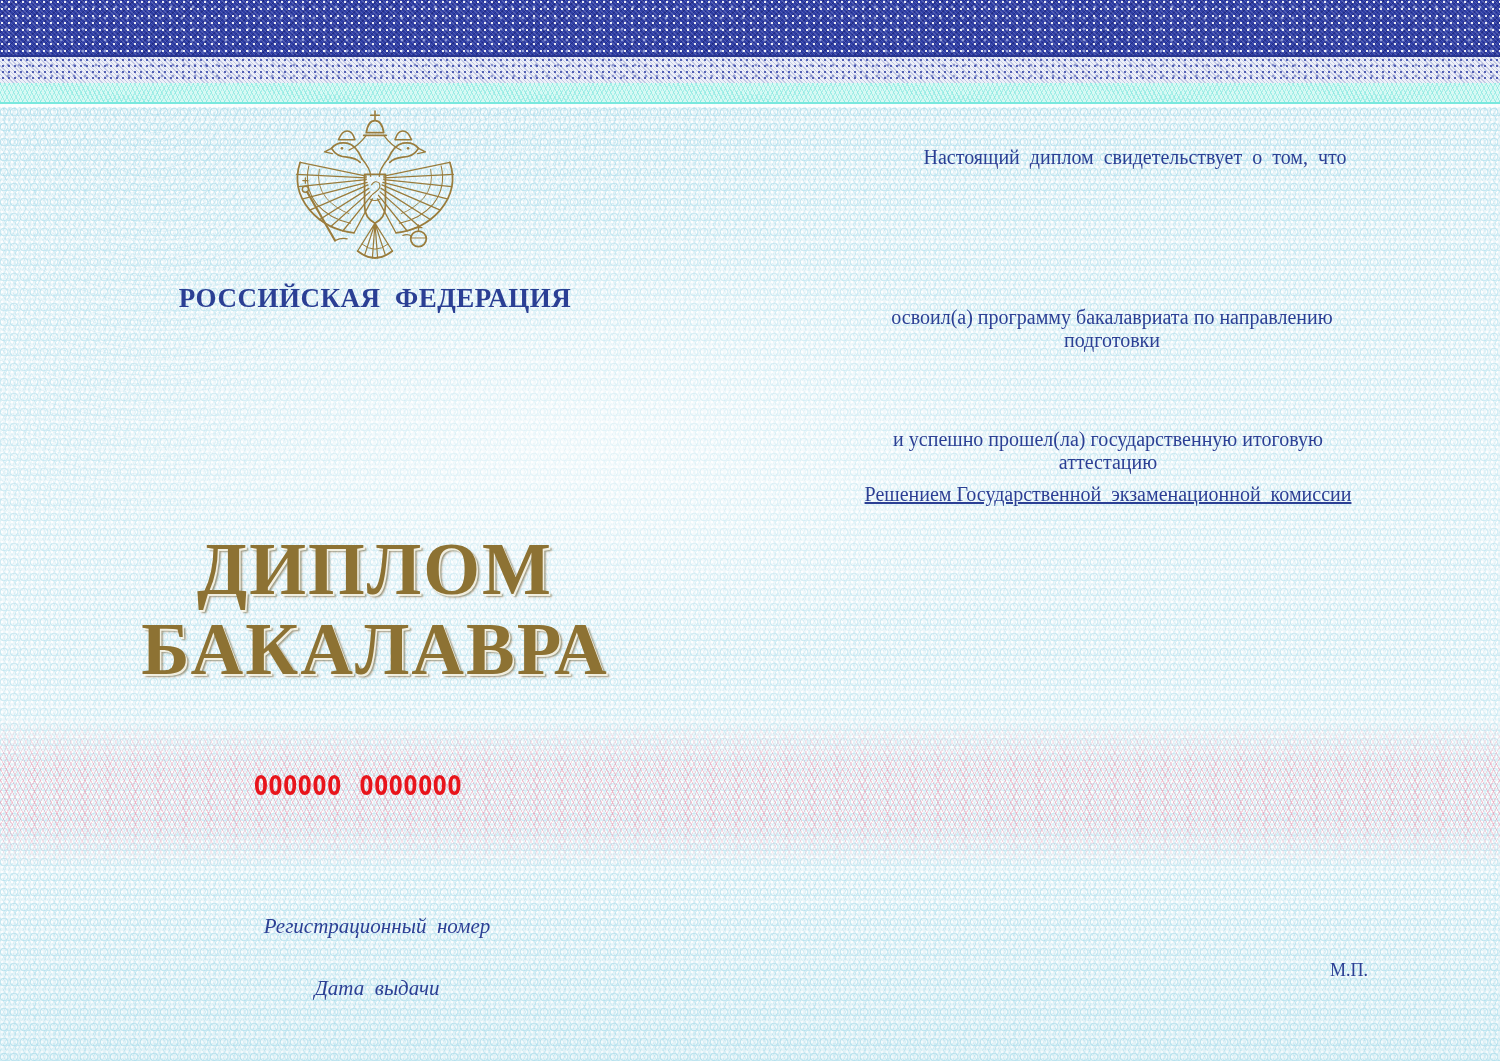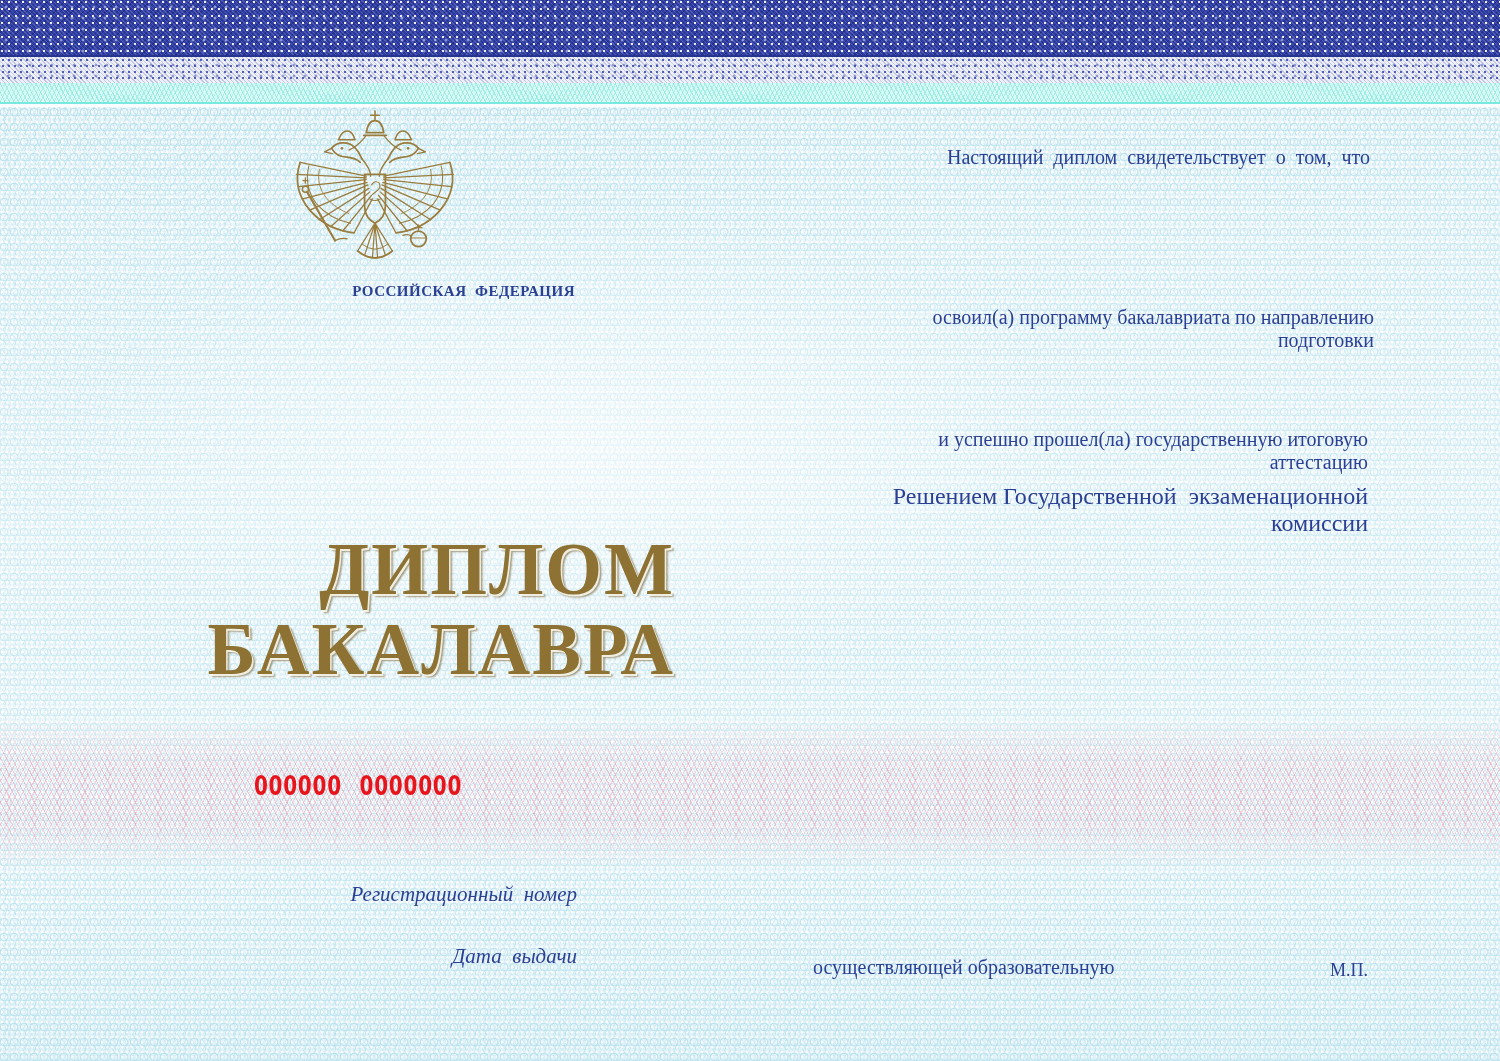--- a/index.html
+++ b/index.html
@@ -77,24 +77,24 @@
     background-color:#d8f9f4;
     background-image:
       repeating-linear-gradient(63deg, rgba(117,229,220,.55) 0 1px, rgba(0,0,0,0) 1px 4px),
       repeating-linear-gradient(-63deg, rgba(117,229,220,.45) 0 1px, rgba(0,0,0,0) 1px 4px);
     border-bottom:2px solid #79e8de;
     box-shadow:0 3px 0 rgba(255,255,255,.85);
   }
   
   .t{position:absolute;z-index:3;white-space:pre-wrap;}
   .blue{color:#2b3f94;}
-  .center{text-align:right;}
+  .center{text-align:center;}
   .country{
     left:175px;top:283px;width:400px;
-    font-size:15px;font-weight:600;letter-spacing:.5px;
+    font-size:27px;font-weight:600;letter-spacing:.5px;
   }
   .title{
     left:75px;width:600px;
     font-size:73px;font-weight:bold;letter-spacing:2px;
     color:#8d7233;
     text-shadow:1.5px 1.5px 0 rgba(255,253,240,.85), 3px 3px 2px rgba(92,72,26,.55);
     font-family:Liberation Serif, serif;
   }
   .title.l1{top:528px;}
   .title.l2{top:608px;}
@@ -103,27 +103,27 @@
     font-family:"DejaVu Sans","Liberation Sans",sans-serif;
     font-size:27px;font-weight:bold;color:#e8141b;letter-spacing:1px;
     transform:scaleX(.74);transform-origin:50% 50%;
     text-align:center;
   }
   .serial .gap{display:inline-block;width:24px;}
   .doctype{
     left:80px;top:810px;width:550px;
     font-size:23px;letter-spacing:.4px;
   }
-  .it{font-style:italic;font-size:21px;}
+  .it{font-style:italic;font-size:21px;margin-top:32px;}
   .reg{left:177px;top:882px;width:400px;}
   .date{left:177px;top:944px;width:400px;}
   .st-certifies{left:900px;top:146px;width:470px;font-size:20px;}
   .st-program{left:850px;top:306px;width:524px;font-size:20px;}
   .st-attest{left:848px;top:428px;width:520px;font-size:20px;}
-  .st-commission{left:848px;top:483px;width:520px;font-size:24px;}
+  .st-commission{left:848px;top:483px;width:520px;font-size:20px;text-decoration:underline;}
   .st-qual{left:848px;top:539px;width:520px;font-size:20px;}
   .sig{left:813px;top:905px;width:320px;font-size:20px;line-height:25px;text-align:left;}
   .stamp{left:1330px;top:960px;width:80px;font-size:18px;}
   
   .coat{position:absolute;left:288px;top:106px;z-index:3;}
 </style>
 </head>
 <body>
 
 <div class="page">
@@ -197,19 +197,18 @@
 
   <div class="t blue center it reg">Регистрационный  номер</div>
   <div class="t blue center it date">Дата  выдачи</div>
 
   <div class="t blue center st-certifies">Настоящий  диплом  свидетельствует  о  том,  что</div>
   <div class="t blue center st-attest">и успешно прошел(ла) государственную итоговую аттестацию</div>
   <div class="t blue center st-program">освоил(а) программу бакалавриата по направлению подготовки</div>
   <div class="t blue center st-commission">Решением Государственной  экзаменационной  комиссии</div>
 
   <div class="t blue sig">
-    <div>осуществляющей образовательную</div>
     
   </div>
 
   <div class="t blue stamp">М.П.</div>
 
 </div>
 
 </body></html>

